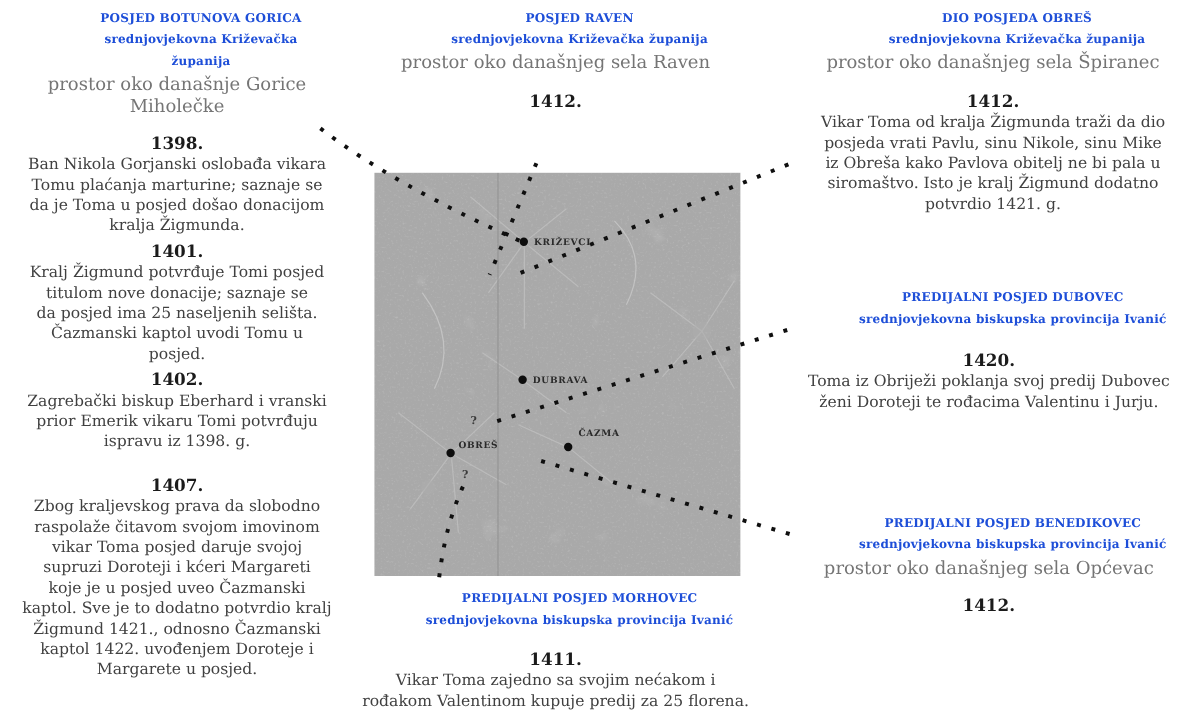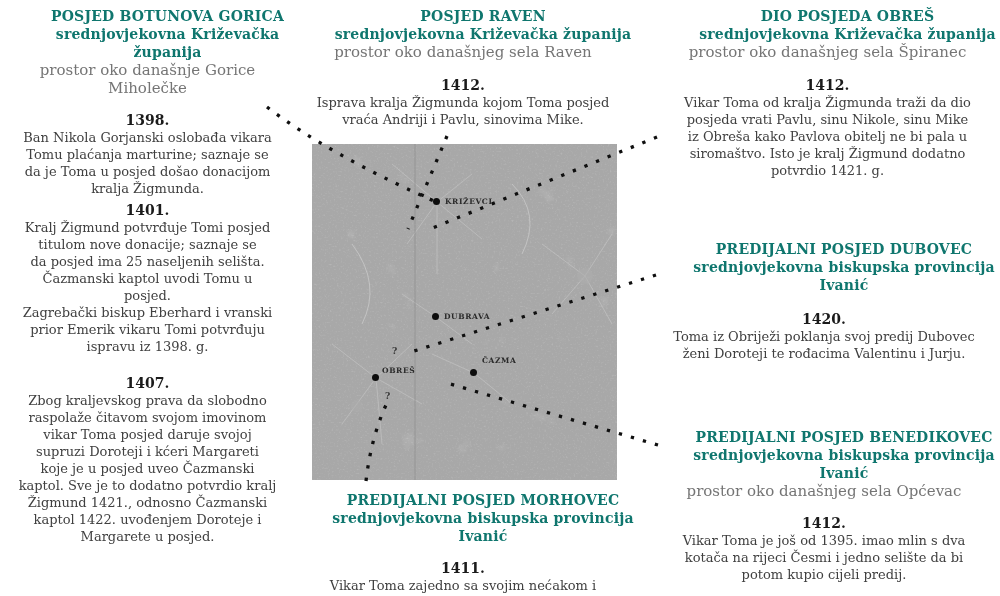--- a/index.html
+++ b/index.html
@@ -2,21 +2,21 @@
 <html><head>
 <meta charset="utf-8">
 <style>
   html,body{margin:0;padding:0;background:#ffffff;}
   .stage{
     position:relative;width:1000px;height:596px;background:#ffffff;overflow:hidden;
     font-family:"DejaVu Serif","Liberation Serif",serif;
   }
   .block{position:absolute;text-align:center;}
   .b-title{
-    font-weight:bold;font-size:14px;line-height:18px;color:#0f766e;
+    font-weight:bold;font-size:10px;line-height:18px;color:#1d4ed8;
     white-space:pre-line;letter-spacing:.2px;padding-left:40px;
   }
   .b-sub{font-size:15px;line-height:18px;color:#757575;white-space:pre-line;}
   .b-year{font-weight:bold;font-size:14px;line-height:18px;color:#1b1b1b;margin-top:4px;}
   .b-year.first{margin-top:14px;}
   .b-text{font-size:13px;line-height:17px;color:#404040;white-space:pre-line;}
   .map{position:absolute;left:312px;top:144px;width:305px;height:292px;}
   .map svg.tex{position:absolute;left:0;top:0;}
   .city-dot{position:absolute;width:7px;height:7px;border-radius:50%;background:#0d0d0d;}
   .city-label{
@@ -40,42 +40,41 @@
     <div class="b-text">Ban Nikola Gorjanski oslobađa vikara
 Tomu plaćanja marturine; saznaje se
 da je Toma u posjed došao donacijom
 kralja Žigmunda.</div>
     <div class="b-year">1401.</div>
     <div class="b-text">Kralj Žigmund potvrđuje Tomi posjed
 titulom nove donacije; saznaje se
 da posjed ima 25 naseljenih selišta.
 Čazmanski kaptol uvodi Tomu u
 posjed.</div>
+    <div class="b-year">1402.</div>
     <div class="b-text">Zagrebački biskup Eberhard i vranski
 prior Emerik vikaru Tomi potvrđuju
 ispravu iz 1398. g.</div>
     <div class="b-year" style="margin-top:19px;">1407.</div>
     <div class="b-text">Zbog kraljevskog prava da slobodno
 raspolaže čitavom svojom imovinom
 vikar Toma posjed daruje svojoj
 supruzi Doroteji i kćeri Margareti
 koje je u posjed uveo Čazmanski
 kaptol. Sve je to dodatno potvrdio kralj
 Žigmund 1421., odnosno Čazmanski
 kaptol 1422. uvođenjem Doroteje i
 Margarete u posjed.</div>
   </div>
 
   <div class="block" style="left:290px;top:7px;width:346px;">
     <div class="b-title">POSJED RAVEN
 srednjovjekovna Križevačka županija</div>
     <div class="b-sub">prostor oko današnjeg sela Raven</div>
     <div class="b-year" style="margin-top:15px;">1412.</div>
-    <div class="b-text">Isprava kralja Žigmunda kojom Toma posjed
-vraća Andriji i Pavlu, sinovima Mike.</div>
   </div>
 
   <div class="block" style="left:655px;top:7px;width:345px;">
     <div class="b-title">DIO POSJEDA OBREŠ
 srednjovjekovna Križevačka županija</div>
     <div class="b-sub">prostor oko današnjeg sela Špiranec</div>
     <div class="b-year" style="margin-top:15px;">1412.</div>
     <div class="b-text">Vikar Toma od kralja Žigmunda traži da dio
 posjeda vrati Pavlu, sinu Nikole, sinu Mike
 iz Obreša kako Pavlova obitelj ne bi pala u
@@ -89,23 +88,20 @@
     <div class="b-year" style="margin-top:16px;">1420.</div>
     <div class="b-text">Toma iz Obriježi poklanja svoj predij Dubovec
 ženi Doroteji te rođacima Valentinu i Jurju.</div>
   </div>
 
   <div class="block" style="left:648px;top:428px;width:352px;">
     <div class="b-title">PREDIJALNI POSJED BENEDIKOVEC
 srednjovjekovna biskupska provincija Ivanić</div>
     <div class="b-sub">prostor oko današnjeg sela Općevac</div>
     <div class="b-year" style="margin-top:14px;">1412.</div>
-    <div class="b-text">Vikar Toma je još od 1395. imao mlin s dva
-kotača na rijeci Česmi i jedno selište da bi
-potom kupio cijeli predij.</div>
   </div>
 
   <div class="block" style="left:278px;top:491px;width:370px;">
     <div class="b-title">PREDIJALNI POSJED MORHOVEC
 srednjovjekovna biskupska provincija Ivanić</div>
     <div class="b-year" style="margin-top:14px;">1411.</div>
     <div class="b-text">Vikar Toma zajedno sa svojim nećakom i
 rođakom Valentinom kupuje predij za 25 florena.</div>
   </div>
 

